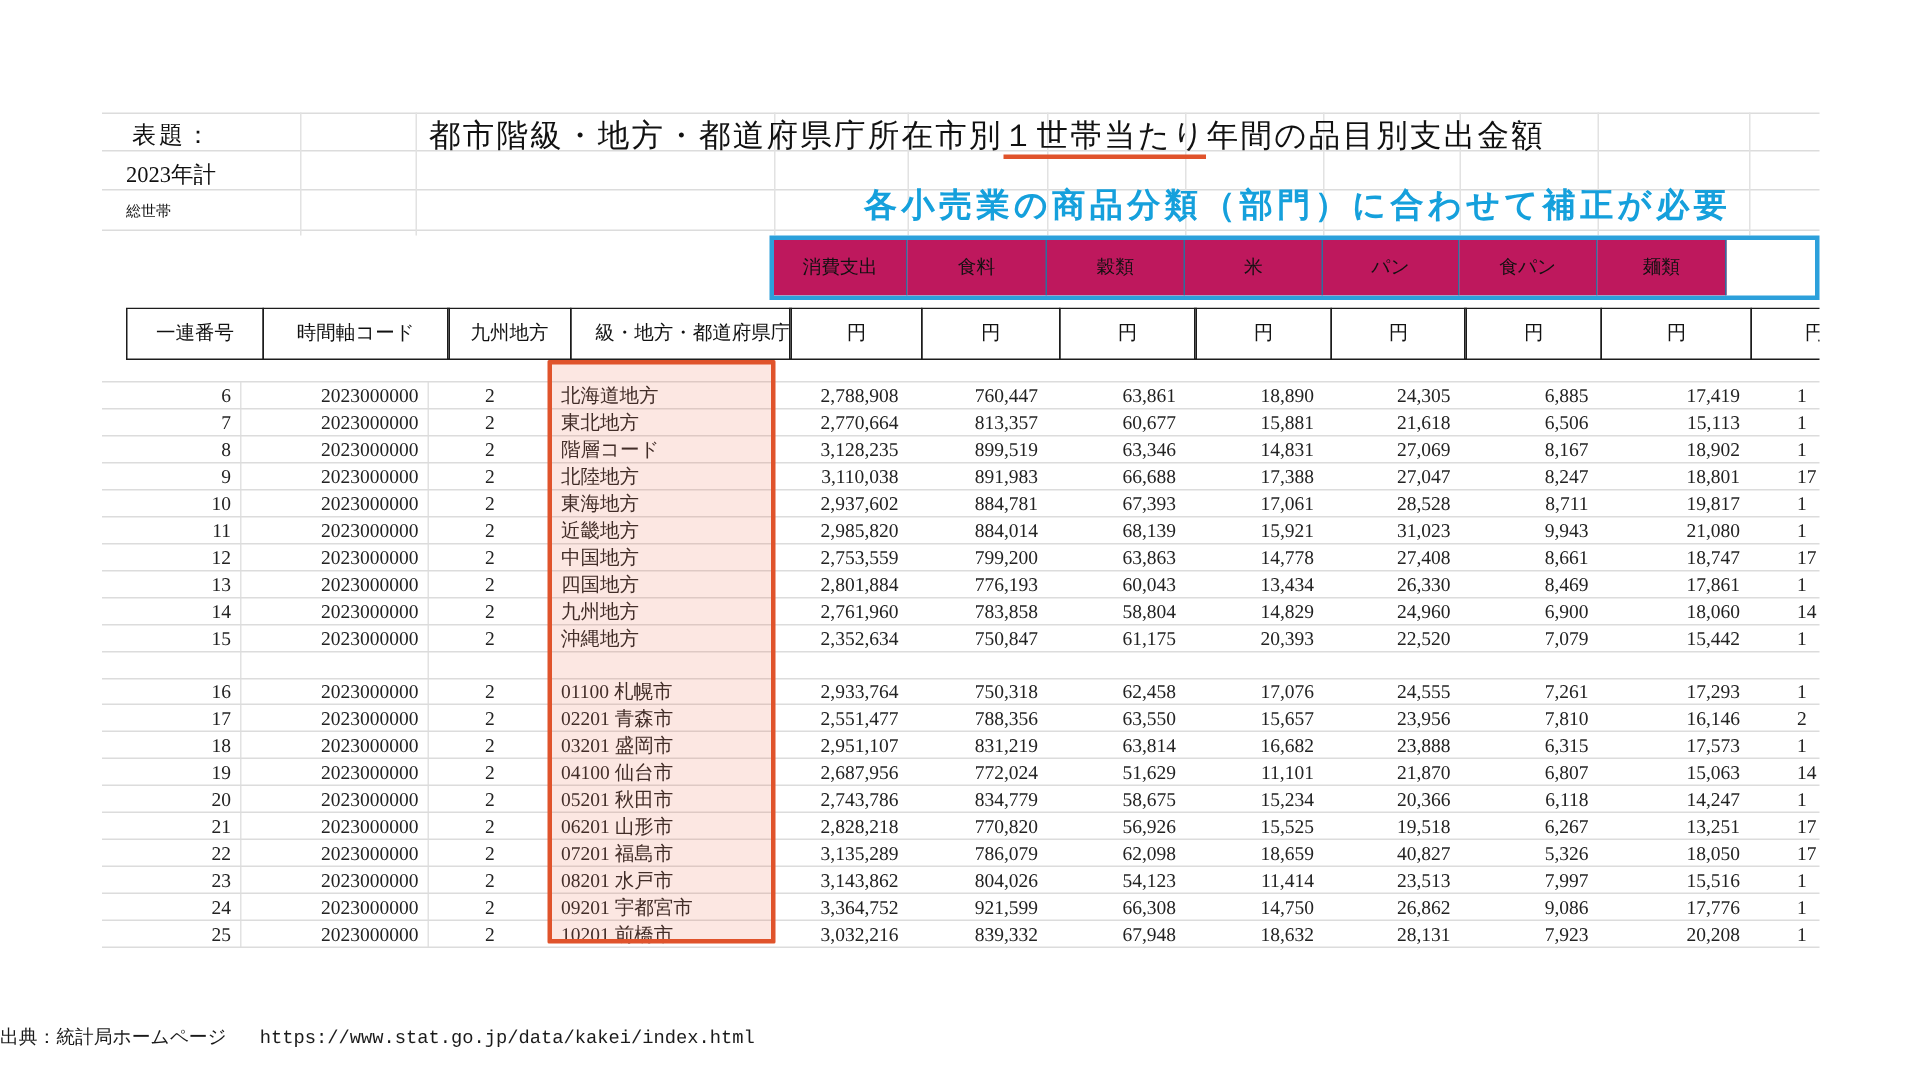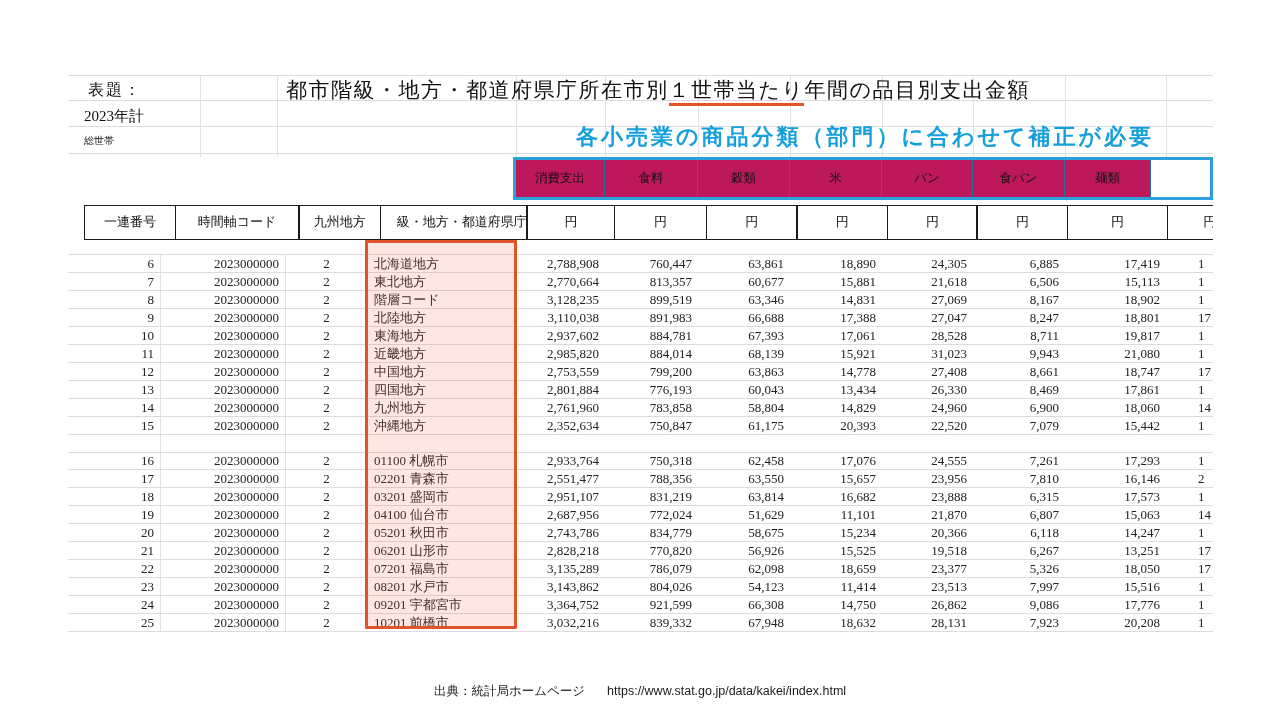--- a/index.html
+++ b/index.html
@@ -41,22 +41,22 @@
   .area{text-align:left;padding-left:6px;}
   .partial{text-align:left;padding-left:32px;}
   
   .w0{width:92px}.w1{width:125px}.w2{width:83px}.w3{width:148px}
   .w4{width:89px}.w5{width:93px}.w6{width:92px}.w7{width:92px}
   .w8{width:91px}.w9{width:92px}.w10{width:101px}.w11{width:86px}
   
   #red-box{position:absolute;left:365px;top:240px;width:152px;height:389px;box-sizing:border-box;
            border:3.5px solid #E0532B;background:rgba(237,106,73,0.16);z-index:5;border-radius:1px;}
   
-  #footer{position:absolute;left:0;right:0;top:683px;text-align:center;z-index:2;
-          font-family:Liberation Sans, sans-serif;font-size:12.5px;color:#1a1a1a;}
+  #footer{position:absolute;left:0;right:0;top:683px;text-align:left;z-index:2;
+          font-family:Liberation Mono, monospace;font-size:12.5px;color:#1a1a1a;}
   #footer .url{margin-left:22px;}
 </style>
 </head>
 <body>
 
 <div class="slide">
 
   <div class="gl-h" style="top:75px"></div>
   <div class="gl-h" style="top:100px"></div>
   <div class="gl-h" style="top:126px"></div>
@@ -336,21 +336,21 @@
       </div>
       <div class="row">
         <div class="c w0 num">22</div>
         <div class="c w1 num">2023000000</div>
         <div class="c w2 ctr">2</div>
         <div class="c w3 area">07201 福島市</div>
         <div class="c w4 num">3,135,289</div>
         <div class="c w5 num">786,079</div>
         <div class="c w6 num">62,098</div>
         <div class="c w7 num">18,659</div>
-        <div class="c w8 num">23,377</div>
+        <div class="c w8 num">40,827</div>
         <div class="c w9 num">5,326</div>
         <div class="c w10 num">18,050</div>
         <div class="c w11 partial">17</div>
       </div>
       <div class="row">
         <div class="c w0 num">23</div>
         <div class="c w1 num">2023000000</div>
         <div class="c w2 ctr">2</div>
         <div class="c w3 area">08201 水戸市</div>
         <div class="c w4 num">3,143,862</div>

